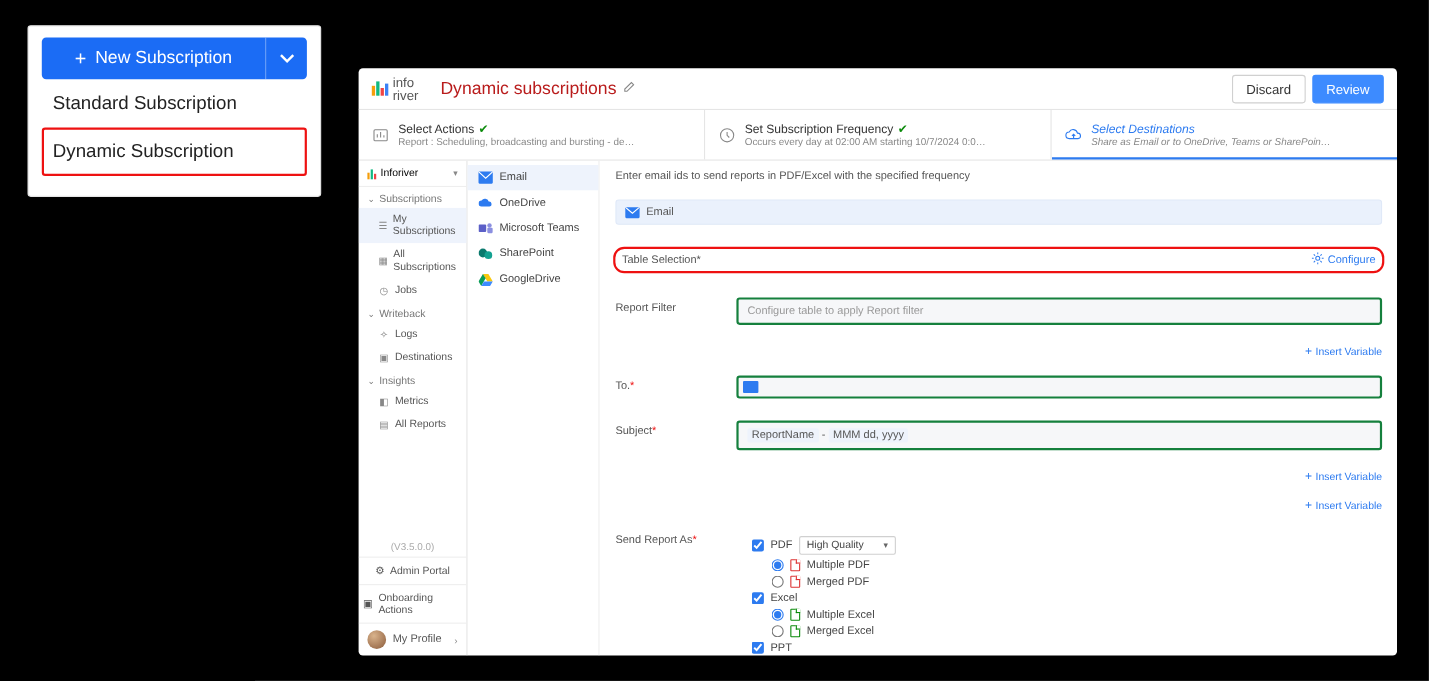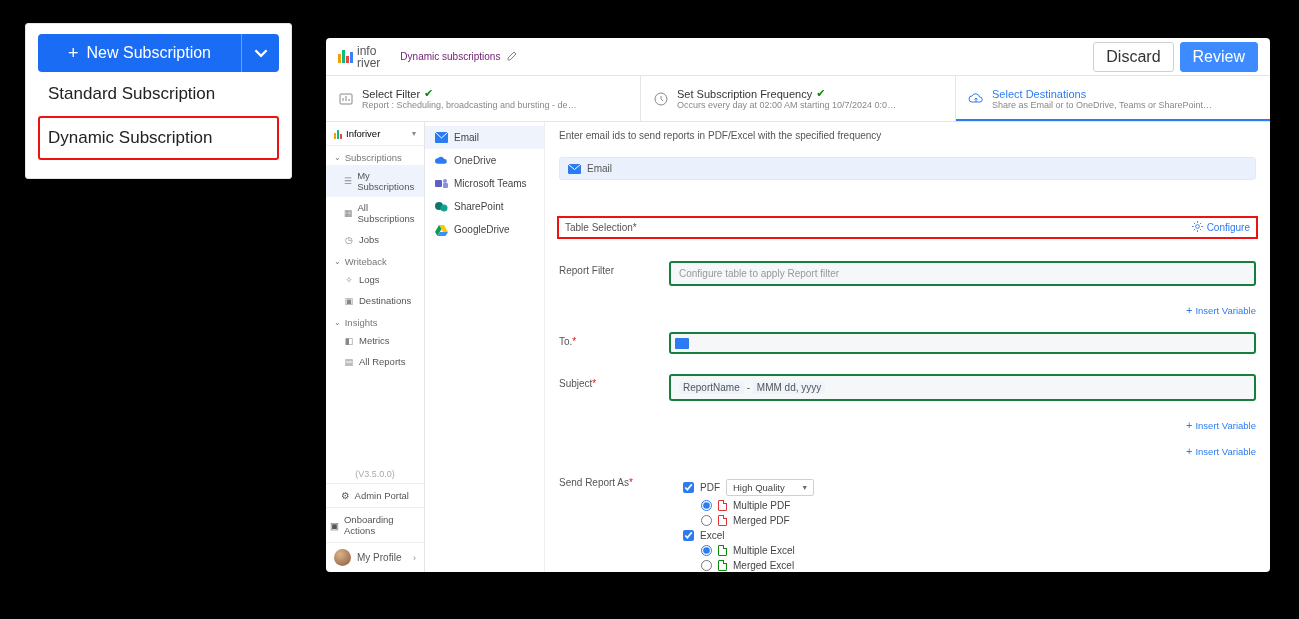--- a/index.html
+++ b/index.html
@@ -15,44 +15,44 @@
     display: flex; align-items: stretch; height: 38px; background: #1b6cf5;
     border-radius: 4px; color: #fff; font-size: 16px; overflow: hidden;
   }
   .new-sub-btn .plus-lbl { flex: 1; display: flex; align-items: center; justify-content: center; gap: 8px; cursor: pointer;}
   .new-sub-btn .chev { width: 38px; display:flex;align-items:center;justify-content:center; border-left: 1px solid rgba(255,255,255,.35); cursor:pointer;}
   .dd-item { padding: 12px 10px; font-size: 17px; color:#222; cursor:pointer; border-radius:3px; }
   .dd-item.highlighted { border: 2px solid #e11; padding: 10px 8px; }
 
   
   .app-window {
-    position: absolute; top: 38px; left: 326px; width: 944px; height: 534px;
+    position: absolute; top: 62px; left: 326px; width: 944px; height: 534px;
     background: #fff; border-radius: 4px; box-shadow: 0 20px 30px rgba(0,0,0,.4);
     display: flex; flex-direction: column; overflow: hidden;
   }
   
   .top-bar { display:flex; align-items:center; height:38px; border-bottom:1px solid #e5e5e5; padding:0 12px;}
   .logo { display:flex; align-items:center; gap:4px; margin-right:20px;}
   .logo-bars { display:flex; align-items:flex-end; gap:1px;}
   .logo-bars span { width:3px; display:block;}
   .logo-bars span:nth-child(1){height:9px;background:#f59e0b;}
   .logo-bars span:nth-child(2){height:13px;background:#10b981;}
   .logo-bars span:nth-child(3){height:7px;background:#ef4444;}
   .logo-bars span:nth-child(4){height:11px;background:#3b82f6;}
   .logo-text { font-size:12px; color:#555; line-height:1; }
-  .title-area { display:flex; align-items:center; gap:6px; font-size:10px; color:#701a75;}
+  .title-area { display:flex; align-items:center; gap:6px; font-size:16px; color:#b91c1c;}
   .top-spacer { flex:1; }
-  .btn { font-size:16px; padding:5px 12px; border-radius:3px; cursor:pointer; border:1px solid #d0d0d0; background:#fff; color:#333;}
+  .btn { font-size:12px; padding:5px 12px; border-radius:3px; cursor:pointer; border:1px solid #d0d0d0; background:#fff; color:#333;}
   .btn.primary { background:#3d8bff; border-color:#3d8bff; color:#fff;}
   .btn + .btn { margin-left:6px;}
 
   
   .stepper { display:flex; height:46px; border-bottom:1px solid #e5e5e5;}
   .step { flex:1; display:flex; align-items:center; gap:8px; padding:0 12px; border-right:1px solid #e5e5e5; font-size:11px; cursor:pointer;}
-  .step:last-child { border-right:none;}
+  .step:last-child { border-right:none;font-style:italic;}
   .step .icon { width:16px; height:16px; display:flex;align-items:center;justify-content:center; color:#888;}
   .step .step-title { font-size:11px; color:#333; display:flex; align-items:center; gap:4px;}
   .step .step-sub { font-size:9px; color:#888; white-space:nowrap; overflow:hidden; text-overflow:ellipsis; max-width:220px;}
   .step.active { box-shadow: inset 0 -2px 0 #2d7bf0; }
   .step.active .step-title { color:#2d7bf0;}
   .step.active .icon { color:#2d7bf0;}
   .tick { color:#0a8a0a; font-size:11px;}
 
   
   .app-body { flex:1; display:flex; overflow:hidden;}
@@ -84,21 +84,21 @@
   .form-hint { font-size:10px; color:#555; padding:8px 14px 4px 14px;}
   .email-bar { margin:0 14px 4px 14px; background:#eaf1fc; border:1px solid #e0e9f8; border-radius:3px; padding:5px 8px; font-size:10px; color:#555; display:flex;align-items:center;gap:6px;}
   .field-row { display:flex; align-items:flex-start; padding:4px 14px; gap:10px;}
   .field-row .lbl { width:100px; font-size:10px; color:#555; padding-top:4px;}
   .field-row .lbl .req { color:#e11;}
   .field-row .ctrl { flex:1;}
   .pseudo-input { background:#f6f7f9; border:2px solid #15803d; border-radius:3px; padding:5px 8px; font-size:10px; color:#999;}
   .pseudo-input.tall { height:72px;}
   .chip { display:inline-block; background:#eef3fc; color:#555; border-radius:2px; padding:1px 4px; font-size:10px; margin-right:3px;}
   .insert-var { text-align:right; font-size:9.5px; color:#2d7bf0; cursor:pointer; padding-right:14px; margin-top:2px;}
-  .configure-row { display:flex; align-items:center; gap:10px; border:2px solid #e11; margin:20px 12px 6px 12px; padding:3px 6px; border-radius:0;}
+  .configure-row { display:flex; align-items:center; gap:10px; border:2px solid #e11; margin:4px 12px 6px 12px; padding:3px 6px; border-radius:10px;}
   .configure-row .lbl { width:100px; font-size:10px; color:#555;}
   .configure-row .cfg { font-size:10px; color:#2d7bf0; display:flex;align-items:center;gap:4px; cursor:pointer;}
 
   .send-as { padding:4px 14px;}
   .sa-row { display:flex;align-items:center;gap:6px;font-size:10px;color:#444;padding:2px 0;}
   .sa-sub { padding-left:18px;}
   input[type=checkbox],input[type=radio]{accent-color:#2d7bf0; width:11px;height:11px;}
   .quality { border:1px solid #d0d0d0; font-size:9.5px; padding:2px 6px; border-radius:2px; background:#fff; display:inline-flex;align-items:center;gap:18px; cursor:pointer;}
   .quality .caret { font-size:8px; color:#666;}
   .badge-hq { background:#eef3fc; padding:1px 5px; border-radius:2px; font-size:9.5px;}
@@ -162,21 +162,21 @@
   <div class="stepper">
     <div class="step">
       <div class="icon">
           <svg width="16" height="16" viewBox="0 0 16 16">
             <rect x="2" y="3" width="12" height="10" rx="1" fill="none" stroke="#888"></rect>
             <path d="M5 10 v-3 M8 10 v-5 M11 10 v-2" stroke="#888"></path>
           </svg>
         </div>
       <div>
         <div class="step-title">
-            <span>Select Filter</span> 
+            <span>Select Actions</span> 
             <span class="tick">✔</span>
           </div>
         <div class="step-sub">Report : Scheduling, broadcasting and bursting - demo file</div>
       </div>
     </div>
     <div class="step">
       <div class="icon">
           <svg width="16" height="16" viewBox="0 0 16 16">
             <circle cx="8" cy="8" r="6" fill="none" stroke="#888"></circle>
             <path d="M8 5 V8 L10 10" stroke="#888" fill="none"></path>

